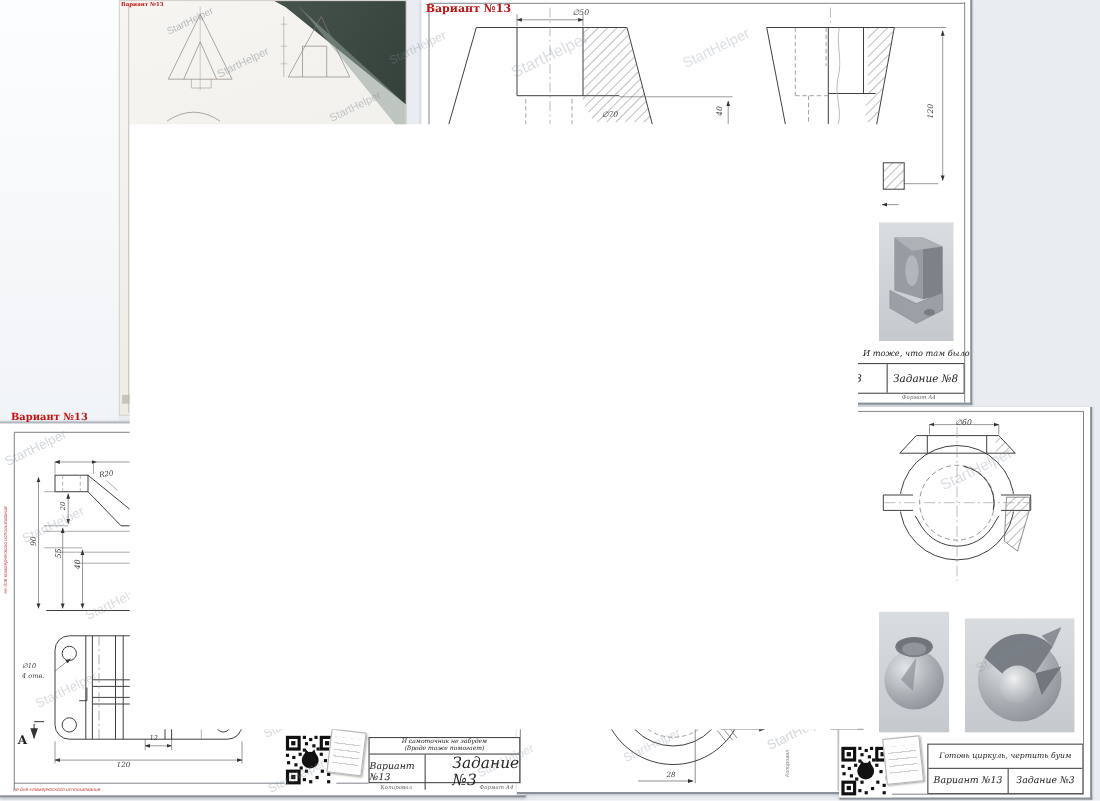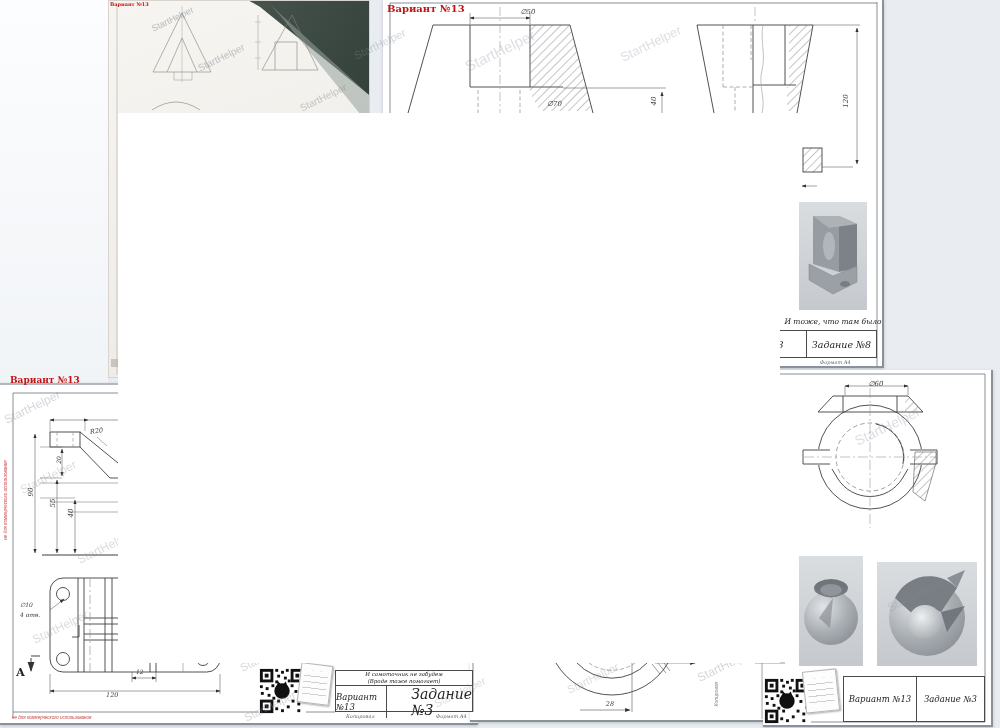--- a/index.html
+++ b/index.html
@@ -345,20 +345,23 @@
   <div class="txt tiny" style="left:346px;top:713px;">Копировал</div>
   <div class="txt tiny" style="left:436px;top:713px;">Формат А4</div>
   <div class="txt rot" style="left:5px;top:500px;font-size:4.5px;font-style:italic;color:#c44;">не для коммерческого использования</div>
   <div class="txt" style="left:12px;top:715px;font-size:4.5px;font-style:italic;color:#c44;">не для коммерческого использования</div>
 
   <div class="txt dim dimc" style="left:610px;top:700px;font-size:6.5px;">28</div>
   <div class="txt rot" style="left:716px;top:694px;font-size:5px;color:#888;font-style:italic;">Копировал</div>
 
   <div class="txt dim dimc" style="left:876px;top:356px;margin-top:24px;">∅60</div>
   <div class="tb" style="left:843px;top:676px;width:142px;height:46px;">
+    <div class="tb-note" style="height:21px;font-size:7px;">
+      <span>Готовь циркуль, чертить буим</span>
+    </div>
     <div class="tb-row">
       <div class="tb-cell" style="width:73px;font-size:8.5px;">Вариант №13</div>
       <div class="tb-cell" style="flex:1;font-size:8.5px;">Задание №3</div>
     </div>
   </div>
 
   <div class="wm" style="left:150px;top:14px;font-size:9px;color:rgba(120,130,142,.5);">StartHelper</div>
   <div class="wm" style="left:196px;top:52px;font-size:10px;color:rgba(120,130,142,.45);">StartHelper</div>
   <div class="wm" style="left:298px;top:92px;font-size:10px;color:rgba(120,130,142,.4);">StartHelper</div>
   <div class="wm" style="left:352px;top:38px;font-size:11px;color:rgba(130,140,152,.35);">StartHelper</div>

